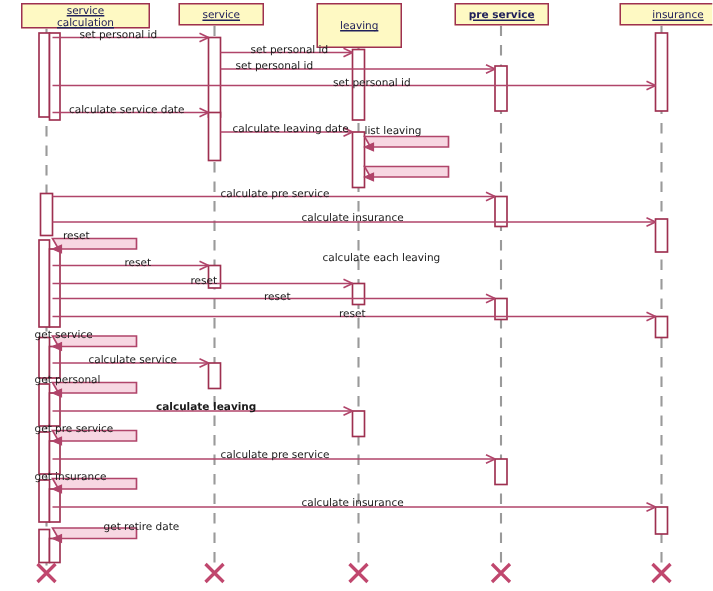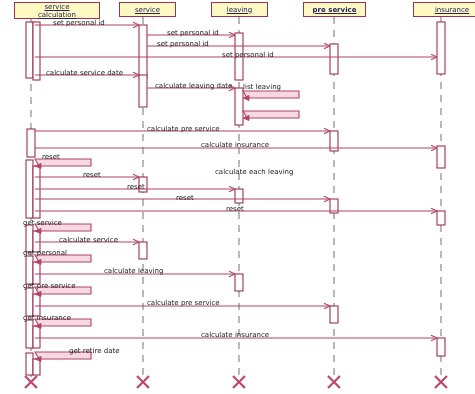--- a/index.html
+++ b/index.html
@@ -105,21 +105,21 @@
       <path d="M328 376 L340 388 M340 376 L328 388" stroke="#c0476e" stroke-width="2.2"></path>
       <path d="M435 376 L447 388 M447 376 L435 388" stroke="#c0476e" stroke-width="2.2"></path>
     </svg>
   <div id="html-layer">
       <div class="hdr" style="left: 14px; top: 2px; width: 86px; height: 17px;">
         <span>service<br>calculation</span>
       </div>
       <div class="hdr" style="left: 119px; top: 2px; width: 57px; height: 15px;">
         <span>service</span>
       </div>
-      <div class="hdr" style="left: 211px; top: 2px; width: 57px; height: 15px;">
+      <div class="hdr" style="left: 211px; top: 2px; width: 57px; height: 30px;">
         <span>leaving</span>
       </div>
       <div class="hdr" style="left: 303px; top: 2px; width: 63px; height: 15px; font-weight: bold;">
         <span>pre service</span>
       </div>
       <div class="hdr" style="left: 413px; top: 2px; width: 78px; height: 15px;">
         <span>insurance</span>
       </div>
       <div class="lbl" style="left: 53px; top: 19px;">set personal id</div>
       <div class="lbl" style="left: 167px; top: 29px;">set personal id</div>
@@ -132,20 +132,20 @@
       <div class="lbl" style="left: 147px; top: 125px;">calculate pre service</div>
       <div class="lbl" style="left: 201px; top: 141px;">calculate insurance</div>
       <div class="lbl" style="left: 42px; top: 153px;">reset</div>
       <div class="lbl" style="left: 83px; top: 171px;">reset</div>
       <div class="lbl" style="left: 127px; top: 183px;">reset</div>
       <div class="lbl" style="left: 176px; top: 194px;">reset</div>
       <div class="lbl" style="left: 226px; top: 205px;">reset</div>
       <div class="lbl" style="left: 23px; top: 219px;">get service</div>
       <div class="lbl" style="left: 59px; top: 236px;">calculate service</div>
       <div class="lbl" style="left: 23px; top: 249px;">get personal</div>
-      <div class="lbl" style="left: 104px; top: 267px;">calculate leaving</div>
+      <div class="lbl" style="left: 104px; top: 267px; font-weight: bold;">calculate leaving</div>
       <div class="lbl" style="left: 23px; top: 282px;">get pre service</div>
       <div class="lbl" style="left: 147px; top: 299px;">calculate pre service</div>
       <div class="lbl" style="left: 23px; top: 314px;">get insurance</div>
       <div class="lbl" style="left: 201px; top: 331px;">calculate insurance</div>
       <div class="lbl" style="left: 23px; top: 347px; margin-left: 46px;">get retire date</div>
     </div>
 </div>
 
 </body></html>

